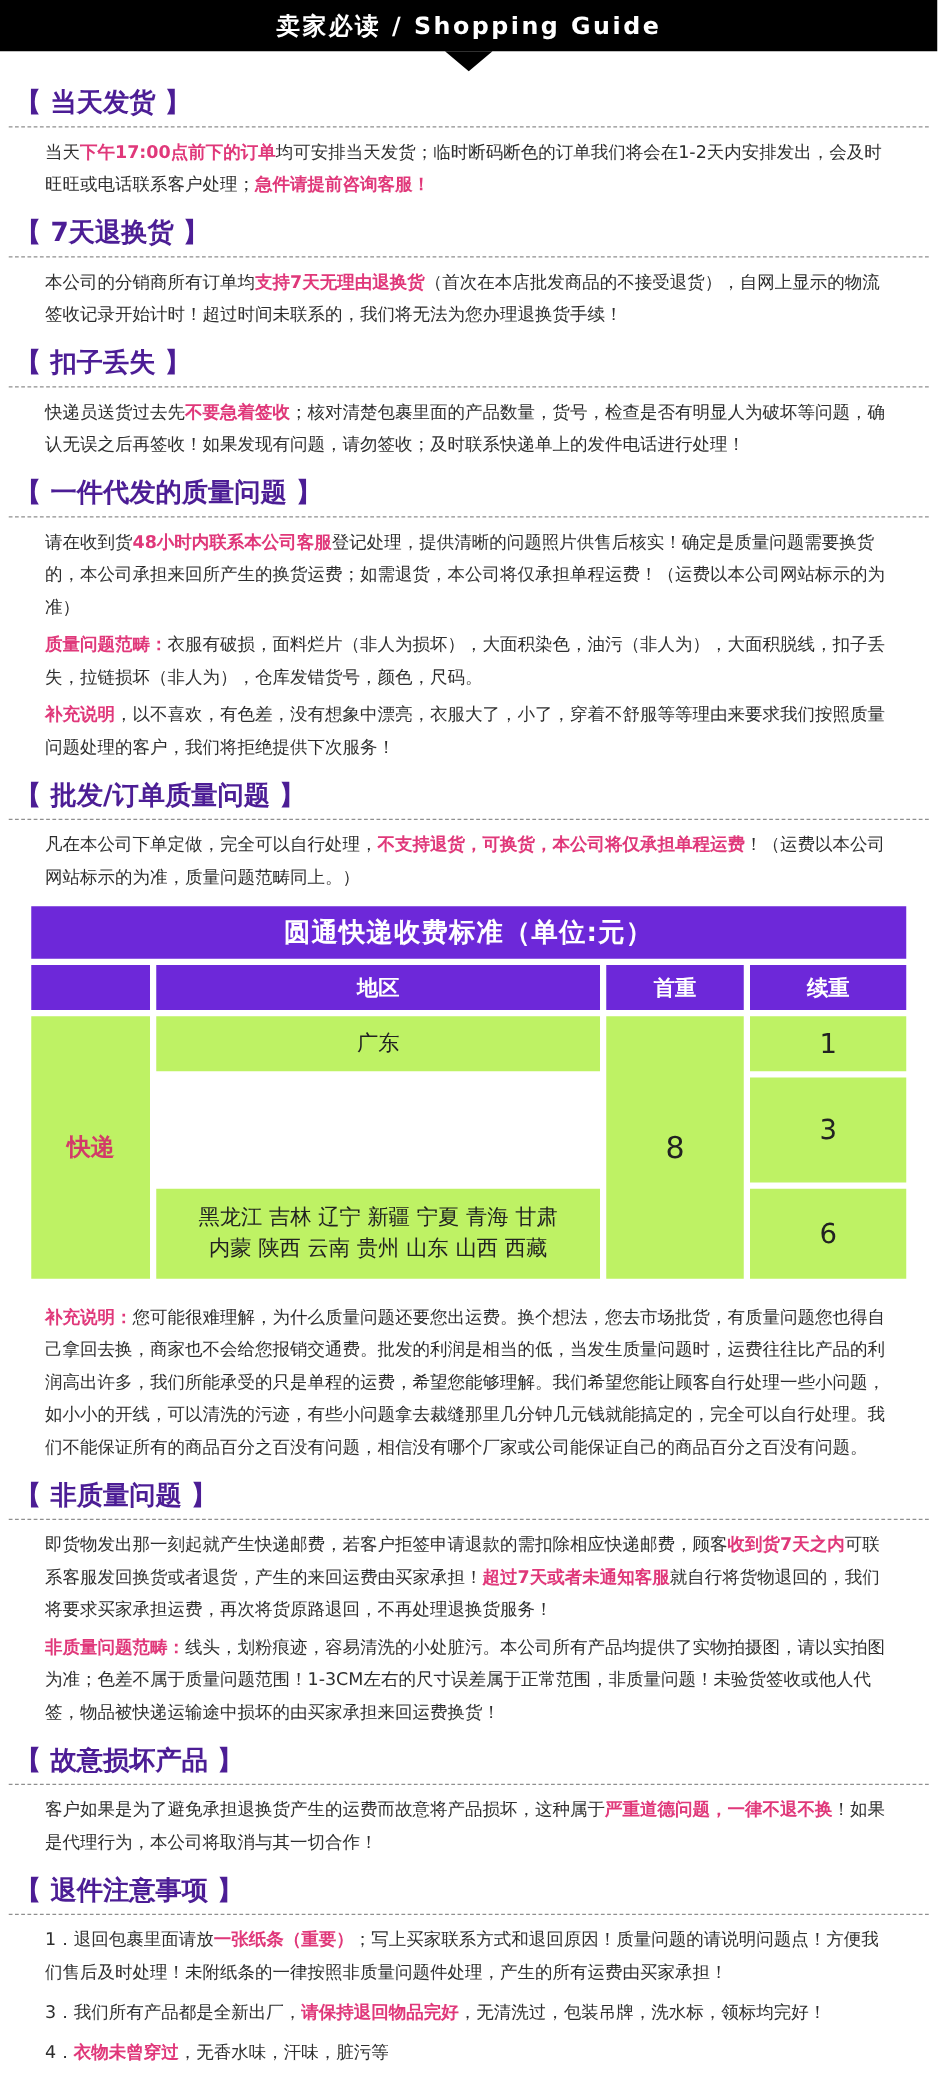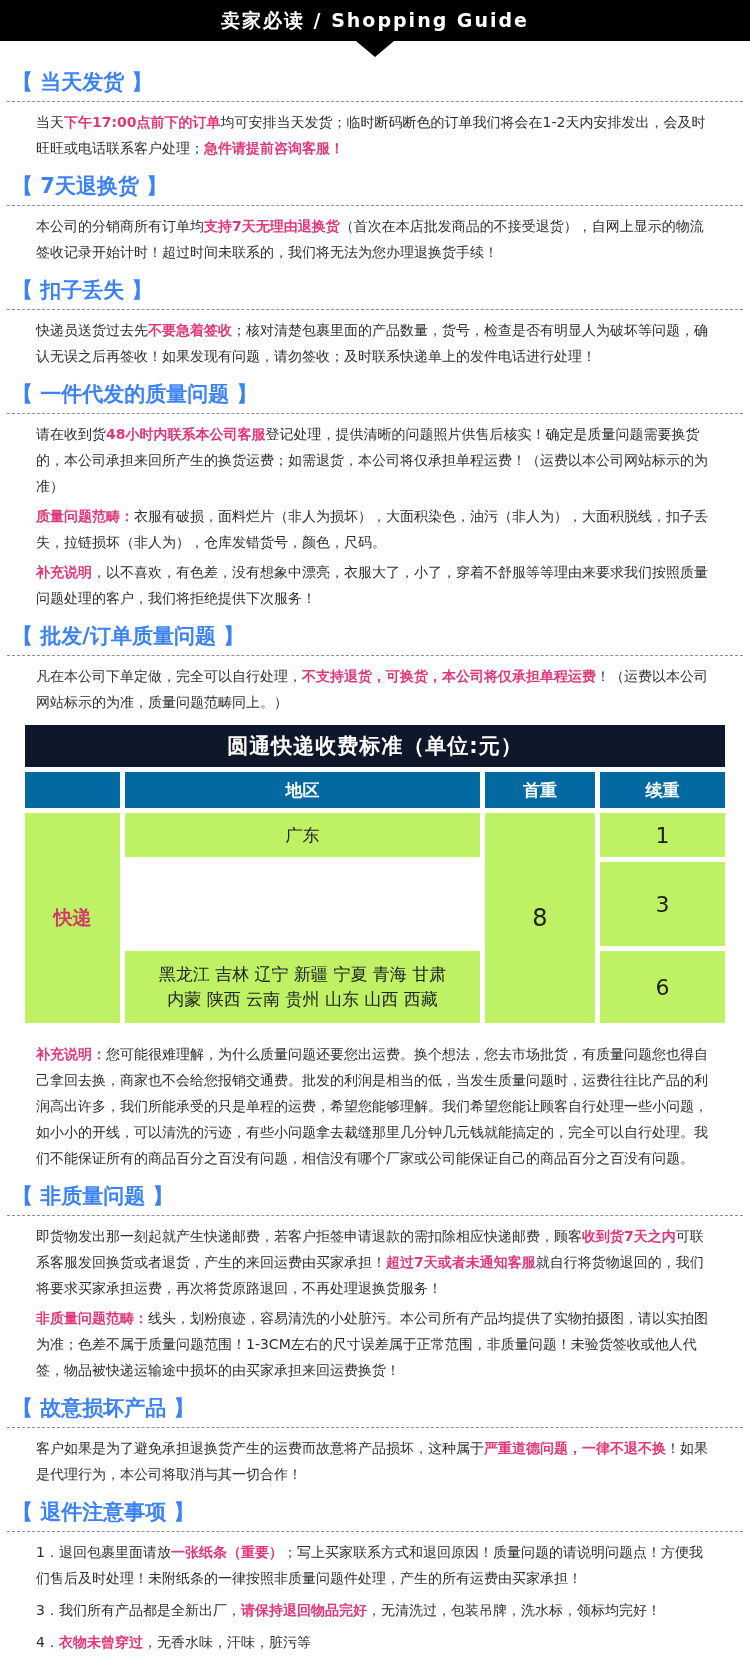--- a/index.html
+++ b/index.html
@@ -8,32 +8,32 @@
     font-family:"DejaVu Sans","Liberation Sans",sans-serif;
     color:#2e2e2e;
   }
   
   .banner{background:#000;height:41px;display:flex;align-items:center;justify-content:center;}
   .banner-title{color:#fff;font-size:19px;font-weight:bold;letter-spacing:2px;}
   .banner-notch{width:0;height:0;margin:0 auto;
     border-left:19px solid transparent;border-right:19px solid transparent;border-top:16px solid #000;}
   
   .sec{margin-top:10px;}
-  .sec-h{margin:0;padding:2px 12px 0 12px;font-size:21px;line-height:26px;font-weight:bold;color:#3b82f6;}
+  .sec-h{margin:0;padding:2px 12px 0 12px;font-size:21px;line-height:26px;font-weight:bold;color:#4c1d95;}
   .dash{border:0;border-top:1px dashed #8f8f8f;margin:6px 7px 7px 7px;height:0;}
   .para{margin:2px 36px 4px 36px;font-size:14px;line-height:26px;color:#2e2e2e;}
   .hl{color:#e0387a;font-weight:bold;}
   
   .tbl{margin:10px 25px 6px 25px;width:700px;}
-  .tbl-title{background:#0f172a;color:#fff;font-size:21px;font-weight:bold;text-align:center;
+  .tbl-title{background:#6d28d9;color:#fff;font-size:21px;font-weight:bold;text-align:center;
     height:42px;display:flex;align-items:center;justify-content:center;letter-spacing:1px;}
   .grid{display:grid;grid-template-columns:95px 355px 110px 125px;grid-template-rows:36px 44px 84px 72px;
     gap:5px;background:#fff;margin-top:5px;}
   .cell{display:flex;align-items:center;justify-content:center;text-align:center;}
-  .cell.head{background:#0369a1;color:#fff;font-size:17px;font-weight:bold;}
+  .cell.head{background:#6d28d9;color:#fff;font-size:17px;font-weight:bold;}
   .cell.body{background:#bef264;color:#222;font-size:17px;}
   .cell.rowlabel{color:#d23b69;font-weight:bold;font-size:19px;}
   .cell.region{white-space:pre-line;line-height:25px;}
   .cell.num{font-size:22px;}
   .cell.firstw{font-size:24px;}
   .li{margin:4px 36px 6px 36px;}
 </style>
 </head>
 <body>
 

